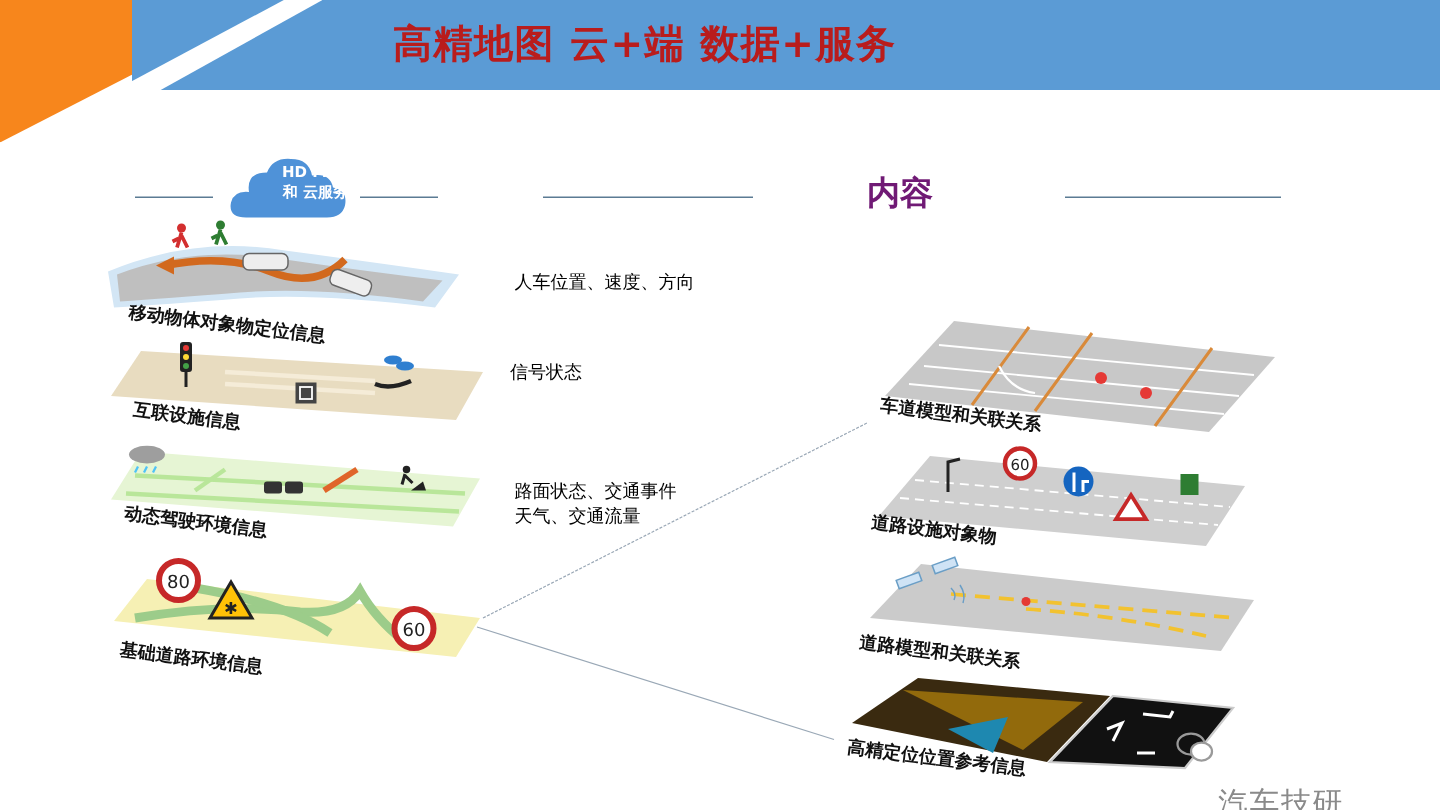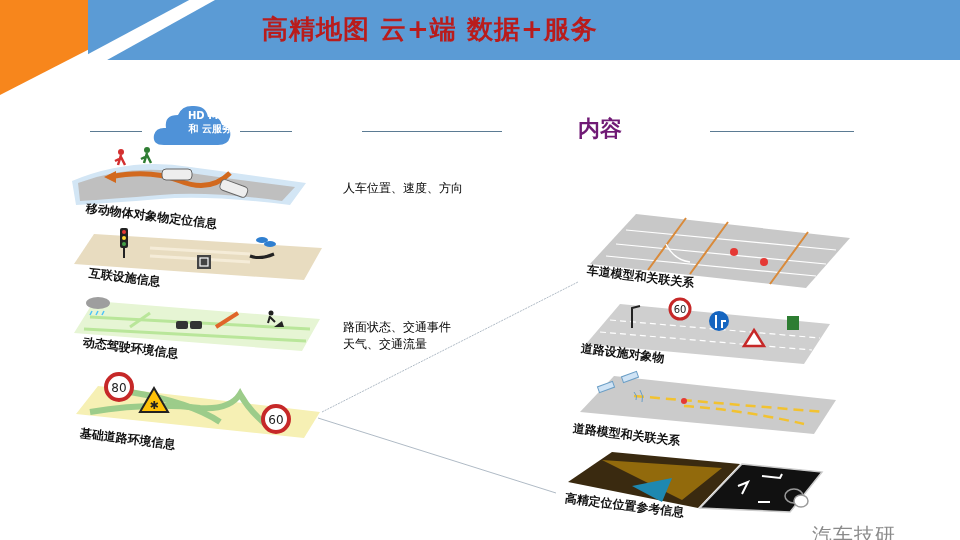--- a/index.html
+++ b/index.html
@@ -139,20 +139,21 @@
       <circle cx="206" cy="47" r="13" fill="#fff" stroke="#c62828" stroke-width="4"></circle>
       <text x="206" y="52" font-size="12" text-anchor="middle" fill="#222" font-family="DejaVu Sans, sans-serif">60</text>
     </g>
 </svg>
 <div class="abs layer-label" style="left:81px;top:425px;">基础道路环境信息</div>
 
 <div class="abs desc" style="left:343px;top:180px;">
   <div>人车位置、速度、方向</div>
 </div>
 <div class="abs desc" style="left:340px;top:240px;">
+  <div>信号状态</div>
 </div>
 <div class="abs desc" style="left:343px;top:319px;">
   <div>路面状态、交通事件</div>
   <div>天气、交通流量</div>
 </div>
 
 <svg class="abs" style="left:586px;top:210px;width:270px;height:80px;" viewBox="0 0 270 80">
   <polygon points="50,4 264,28 220,78 4,54" fill="#c8c8c8"></polygon>
   <path d="M40 20 L250 40 M30 34 L240 54 M20 46 L230 66" stroke="#ffffff" stroke-width="1.2"></path>
   <path d="M100 8 L62 60 M142 12 L104 64 M222 22 L184 74" stroke="#d98a3a" stroke-width="2"></path>

